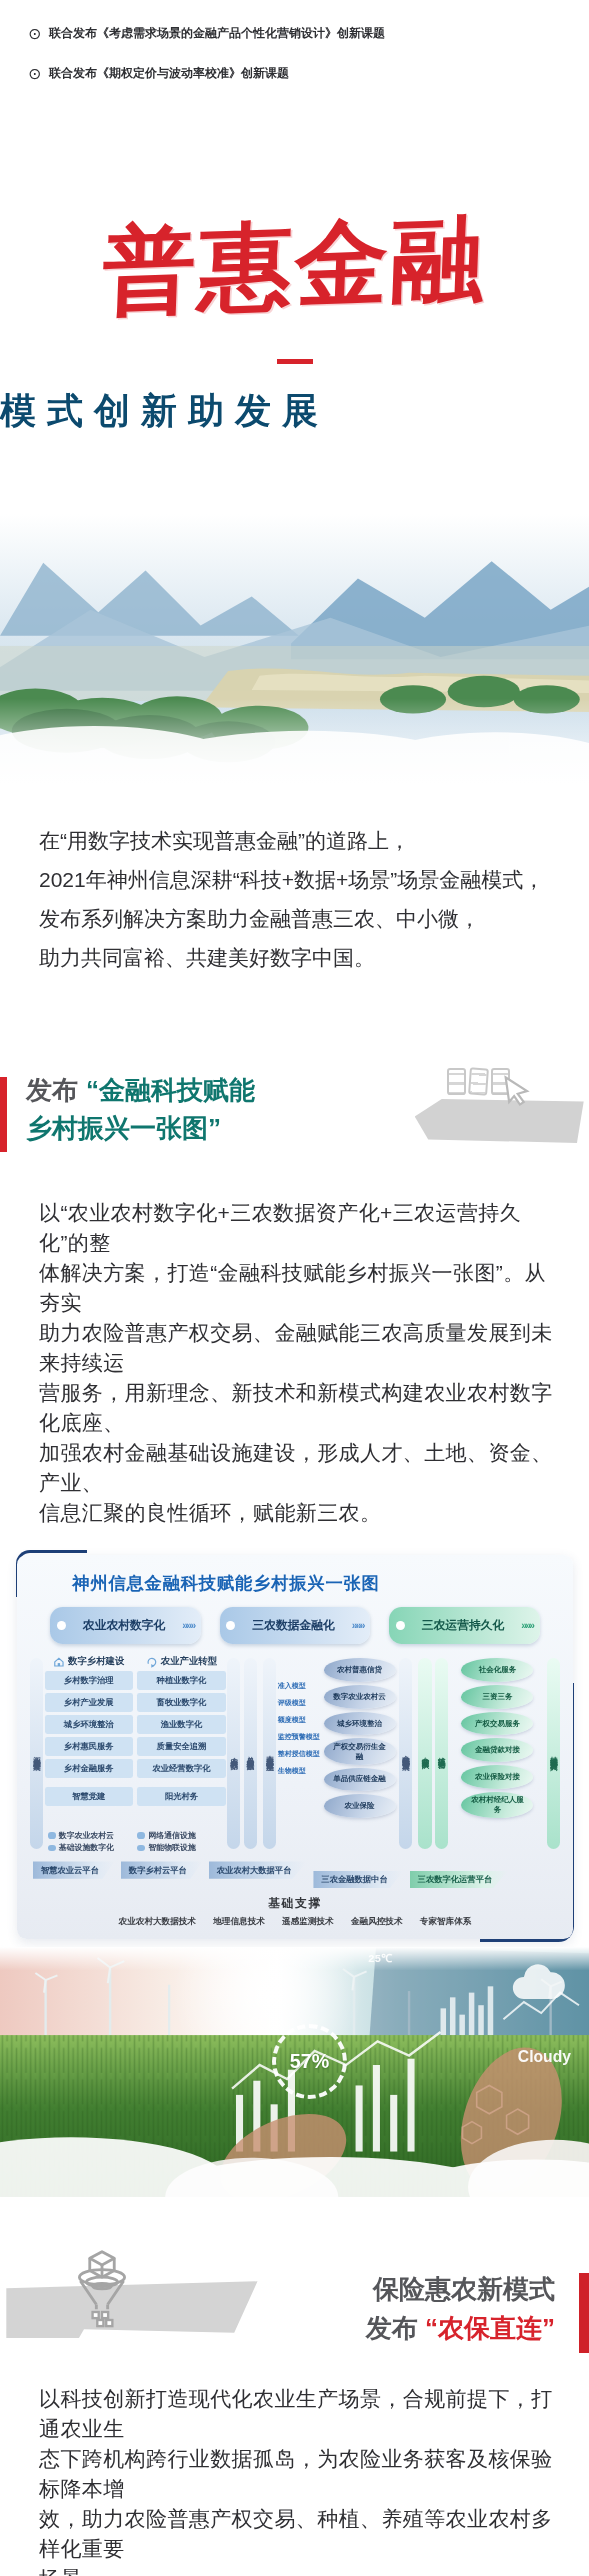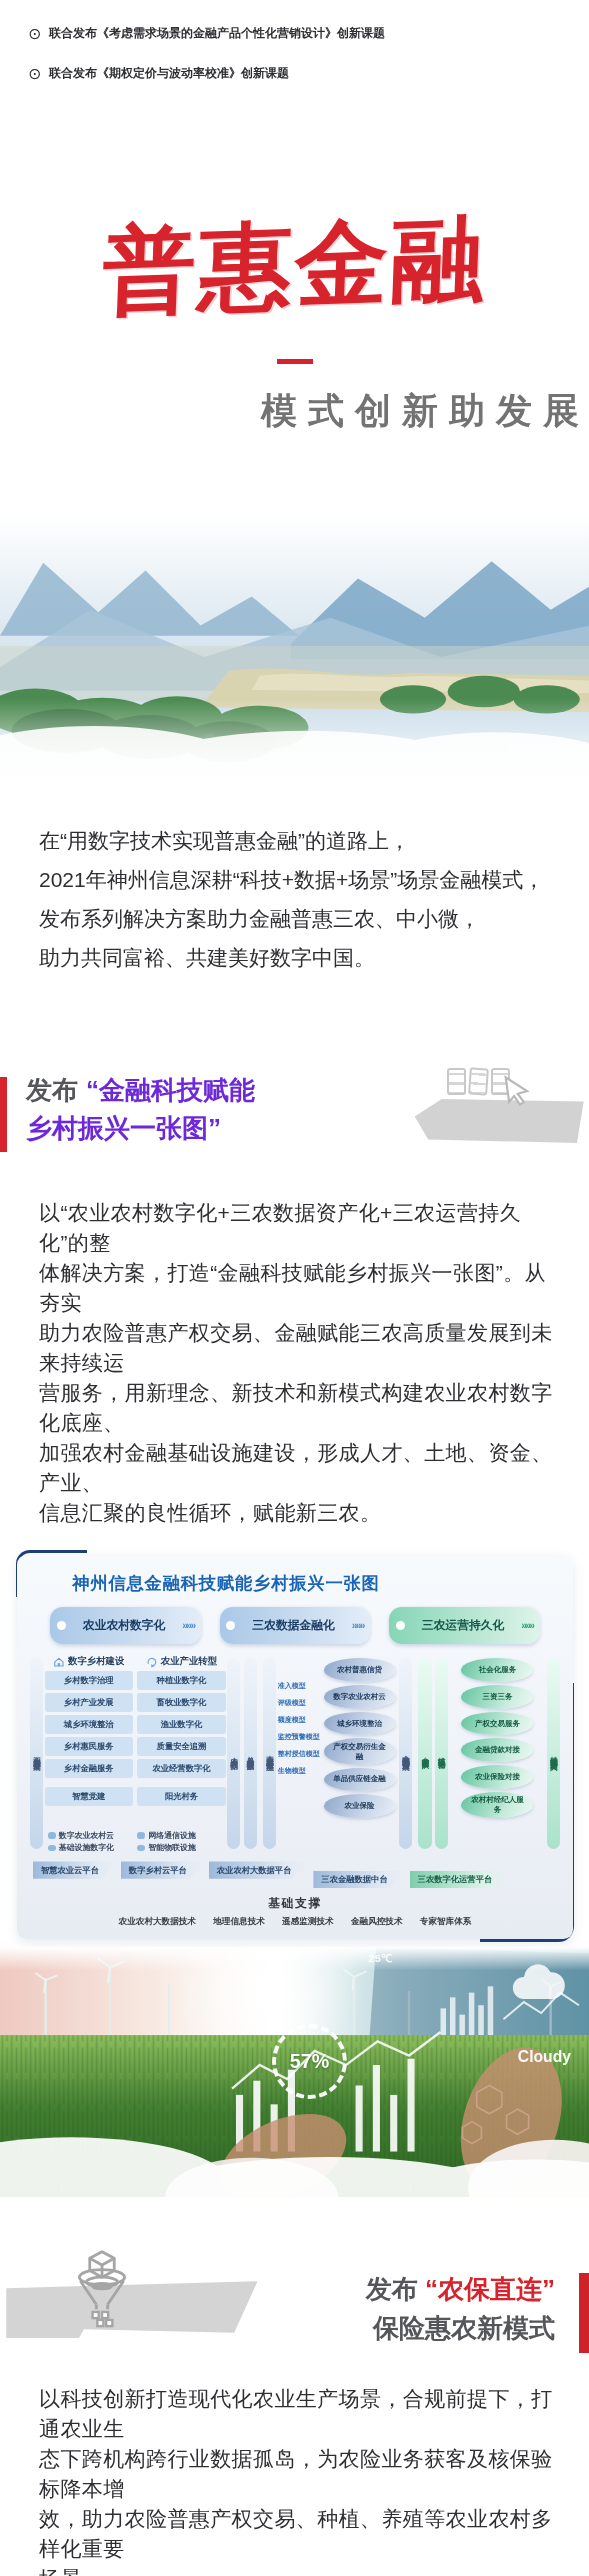--- a/index.html
+++ b/index.html
@@ -13,38 +13,38 @@
   .bullet-text { color:#2e2f33; font-size:12px; font-weight:700; line-height:27px; }
 
   
   .hero { position:relative; height:582px; margin-top:3.1px; }
   .hero-scene { position:absolute; left:0; bottom:0; width:590px; height:271px; display:block; }
   .hero-title { position:relative; z-index:2; text-align:center; margin-top:116px;
     font-family:"DejaVu Serif","Liberation Serif",serif; font-weight:900; font-size:93px;
     color:#d7232b; letter-spacing:3.1px; transform:rotate(-2deg) skewX(-4deg);
     text-shadow:1.6px 1.6px 0 #d7232b33; }
   .hero-dash { position:relative; z-index:2; width:36px; height:4.7px; background:#d7232b; margin:30px auto 23.6px; }
-  .hero-subtitle { position:relative; z-index:2; text-align:right; font-size:36px; font-weight:800;
-    color:#737373; letter-spacing:11px; }
+  .hero-subtitle { position:relative; z-index:2; text-align:left; font-size:36px; font-weight:800;
+    color:#0c4a6e; letter-spacing:11px; }
 
   
   .para { padding:0 35px 0 39px; }
   .para p { font-size:21px; color:#2f2f33; font-weight:500; }
   .intro { margin-top:36px; }
   .intro p { line-height:39px; }
   .body-para p { line-height:30px; letter-spacing:0.4px; }
   .para2 { margin-top:39px; }
   .para3 { margin-top:22px; }
 
   
   .sec1 { position:relative; margin-top:94px; height:88px; }
   .sec1-bar { position:absolute; left:0; top:6.3px; width:7px; height:75px; background:#d7232b; }
   .sec1-text { position:absolute; left:26px; top:0; font-size:26px; font-weight:800; line-height:38px; }
   .sec1-text .dark { color:#55565a; margin-right:7.9px; }
-  .sec1-text .red { color:#6d28d9; }
+  .sec1-text .red { color:#0f766e; }
   .sec1-banner { position:absolute; right:6.3px; top:28px; width:169px; height:44px; background:#d2d2d2;
     clip-path:polygon(16% 0, 100% 6%, 96% 100%, 8% 92%, 0 40%); }
   .sec1-deco { position:absolute; right:55px; top:-3.1px; display:flex; align-items:flex-start; z-index:2; }
   .glyph-box { width:19px; height:27px; border:2.4px solid #c8c8c8; border-radius:3.1px; margin-right:3.1px;
     background:repeating-linear-gradient(180deg,#ffffff 0 3.1px,#d6d6d6 3.1px 5.5px,#ffffff 5.5px 9.4px); }
   .glyph-box:nth-child(2){ transform:rotate(4deg); }
   .cursor-svg { margin-left:-11px; margin-top:4.7px; transform:rotate(-8deg); }
 
   .sec2 { position:relative; margin-top:72px; height:93px; }
   .sec2-bar { position:absolute; right:0; top:4.7px; width:11px; height:80px; background:#cf2129; }
@@ -474,22 +474,22 @@
         </g>
         <g fill="#ffffff" stroke="#a5a5a5" stroke-width="5">
           <rect x="50" y="136" width="13" height="13"></rect>
             <rect x="70" y="136" width="13" height="13"></rect>
           <rect x="60" y="153" width="13" height="13"></rect>
             <rect x="79" y="153" width="13" height="13"></rect>
         </g>
       </svg>
     </div>
     <div class="sec2-text">
+      <div><span class="dark">保险惠农新模式</span></div>
       <div><span class="dark">发布</span> <span class="red">“农保直连”</span></div>
-      <div><span class="dark">保险惠农新模式</span></div>
     </div>
     <div class="sec2-bar"></div>
   </section>
 
   <section class="para body-para para3">
     <p>以科技创新打造现代化农业生产场景，合规前提下，打通农业生</p>
     <p>态下跨机构跨行业数据孤岛，为农险业务获客及核保验标降本增</p>
     <p>效，助力农险普惠产权交易、种植、养殖等农业农村多样化重要</p>
     <p>场景。</p>
   </section>

